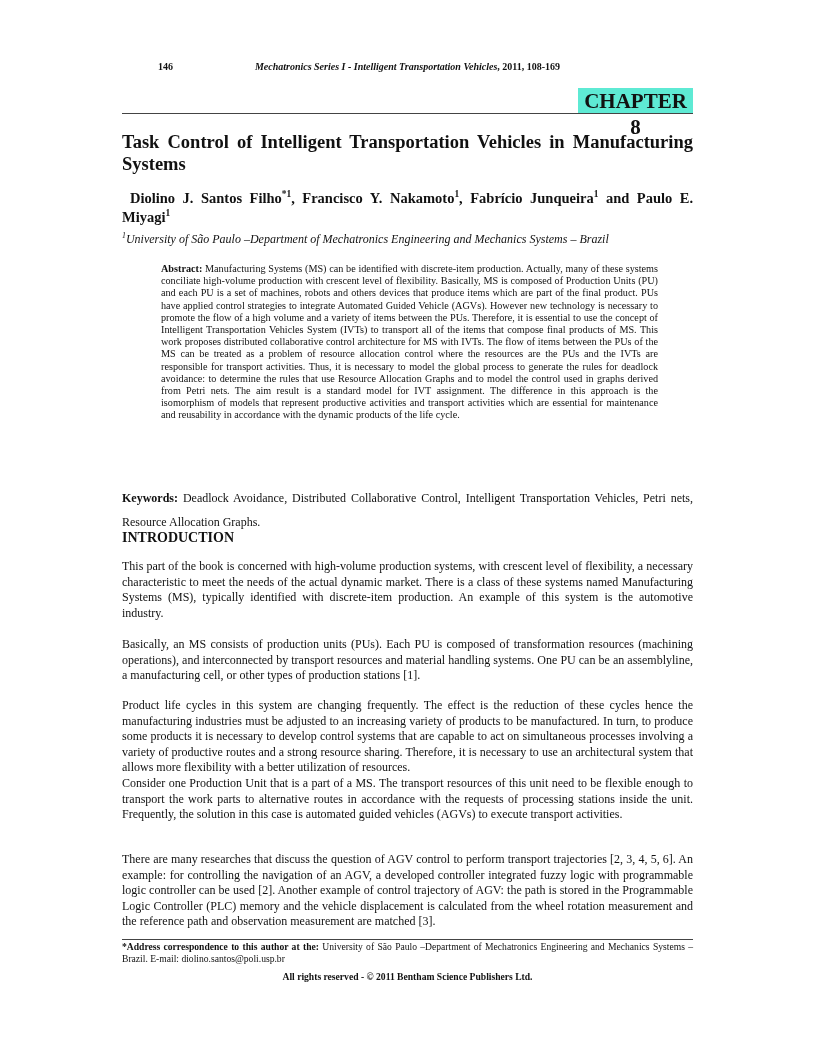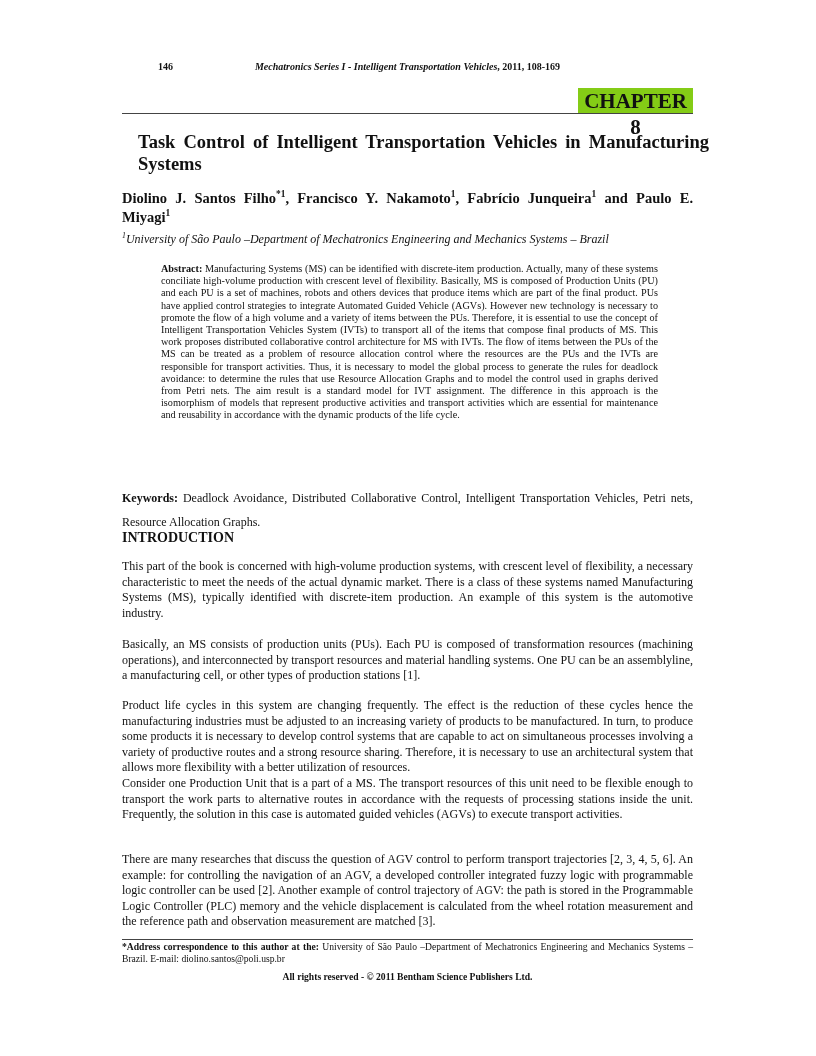--- a/index.html
+++ b/index.html
@@ -3,28 +3,28 @@
 <meta charset="utf-8">
 <style>
   html, body { margin: 0; padding: 0; background: #ffffff; }
   body { width: 816px; height: 1056px; position: relative; overflow: hidden;
          font-family: "Liberation Serif", serif; color: #111; }
   .abs { position: absolute; }
   .running-head { top: 61px; left: 122px; width: 571px; font-size: 10px; font-weight: bold; height: 14px; }
   .running-head .pg { position: absolute; left: 0; top: 0; margin-left: 36px; }
   .running-head .jt { position: absolute; left: 0; right: 0; top: 0; text-align: center; }
   .running-head .jt i { font-style: italic; }
-  .chapter-box { top: 88px; left: 578px; width: 115px; height: 25px; background: #84cc16;
+  .chapter-box { top: 88px; left: 578px; width: 115px; height: 25px; background: #5eead4;
                  font-weight: bold; font-size: 21px; line-height: 26px; text-align: center; }
   .head-rule { top: 113px; left: 122px; width: 571px; height: 1px; background: #444; }
   .title { top: 131px; left: 122px; width: 571px; font-size: 18.5px; font-weight: bold; line-height: 22px;
-           text-align: justify; text-align-last: left; margin-left: 16px; }
+           text-align: justify; text-align-last: left; }
   .title span.l1 { display: block; text-align: justify; text-align-last: justify; }
   .authors { top: 189px; left: 122px; width: 571px; font-size: 14.5px; font-weight: bold; line-height: 19px; }
-  .authors .l1 { display: block; text-align: justify; text-align-last: justify; }
+  .authors .l1 { display: block; text-align: justify; text-align-last: justify; margin-left: 8px; }
   sup { font-size: 65%; vertical-align: super; line-height: 0; }
   .affil { top: 232px; left: 122px; width: 571px; font-size: 12px; font-style: italic; }
   .abstract { top: 263px; left: 161px; width: 497px; font-size: 10.2px; line-height: 12.2px; text-align: justify; }
   .abstract b { font-weight: bold; }
   .keywords { top: 486px; left: 122px; width: 571px; font-size: 12px; line-height: 24px; text-align: justify; }
   .h-intro { top: 530px; left: 122px; font-size: 14px; font-weight: bold; }
   .para { left: 122px; width: 571px; font-size: 12px; line-height: 15.5px; text-align: justify; }
   .p1 { top: 559px; }
   .p2 { top: 637px; }
   .p3 { top: 698px; }

